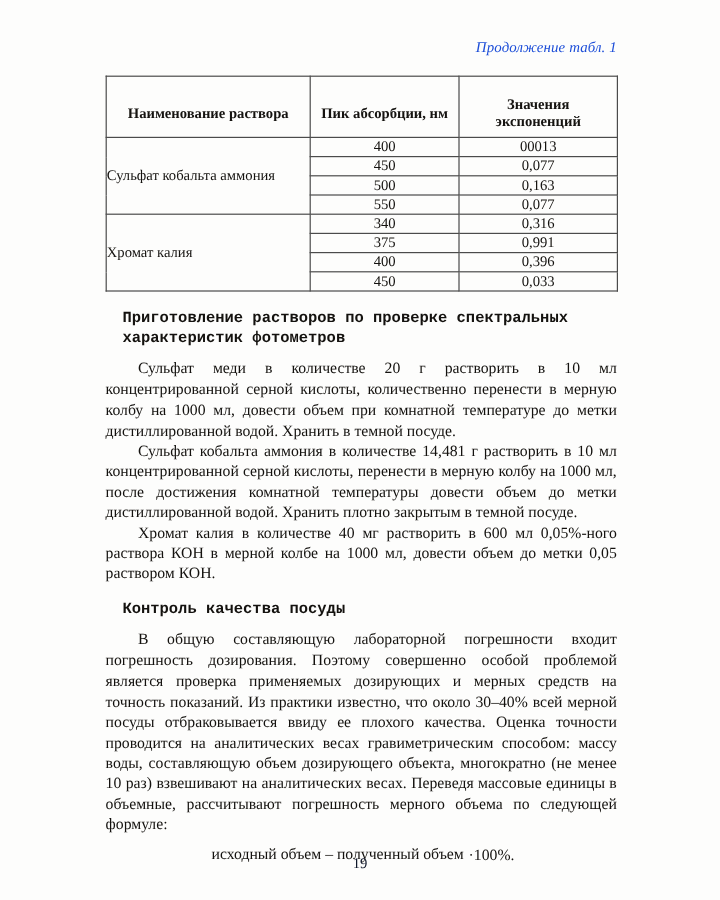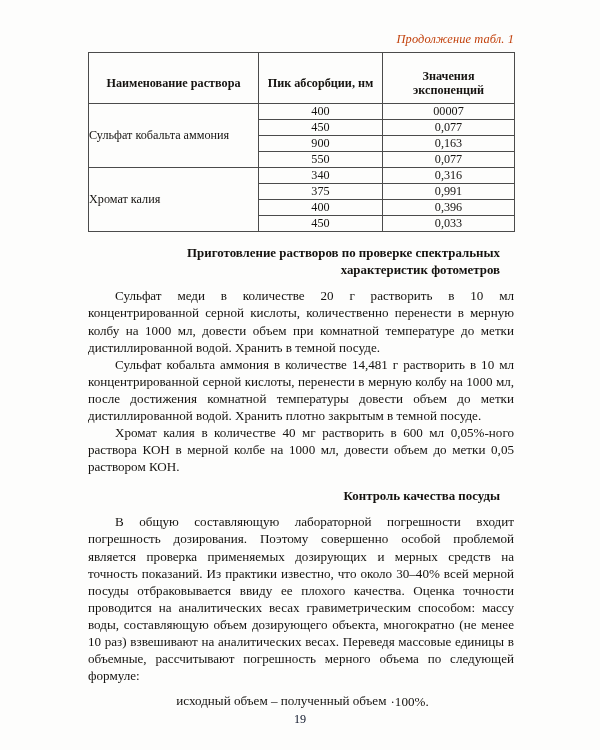--- a/index.html
+++ b/index.html
@@ -30,23 +30,23 @@
     top: 0;
     width: 426px;
   }
 
   
   .tbl-caption {
     font-style: italic;
     font-size: 12.4px;
     text-align: right;
     margin-top: 32px;
-    margin-bottom: 5px;
+    margin-bottom: 16px;
     letter-spacing: 0.1px;
-    color: #c2410c;
+    color: #1d4ed8;
   }
 
   
   table.data-table {
     border-collapse: collapse;
     width: 426px;
     table-layout: fixed;
     font-size: 12.2px;
   }
   table.data-table td,
@@ -76,24 +76,25 @@
     text-align: center;
     height: 15px;
     line-height: 15px;
     font-size: 12.2px;
   }
 
   
   h2.section-head {
     font-size: 12.9px;
     font-weight: bold;
-    text-align: right;
+    text-align: left;
     margin: 13px 0 0 0;
     line-height: 1.33;
     padding: 0 14px;
+    font-family: Liberation Mono, monospace;
   }
   h2.section-head.tight {
   }
 
   
   p.body {
     font-size: 13.1px;
     line-height: 1.305;
     text-align: justify;
     text-justify: inter-word;
@@ -170,28 +171,28 @@
             <span>Значения</span><br>
             <span>экспоненций</span>
           </th>
         </tr>
       </thead>
       <tbody>
 
         <tr>
           <td class="rowname" rowspan="4">Сульфат кобальта аммония</td>
           <td class="numcell">400</td>
-          <td class="numcell">00007</td>
+          <td class="numcell">00013</td>
         </tr>
         <tr>
           <td class="numcell">450</td>
           <td class="numcell">0,077</td>
         </tr>
         <tr>
-          <td class="numcell">900</td>
+          <td class="numcell">500</td>
           <td class="numcell">0,163</td>
         </tr>
         <tr>
           <td class="numcell">550</td>
           <td class="numcell">0,077</td>
         </tr>
 
         <tr>
           <td class="rowname" rowspan="4">Хромат калия</td>
           <td class="numcell">340</td>

